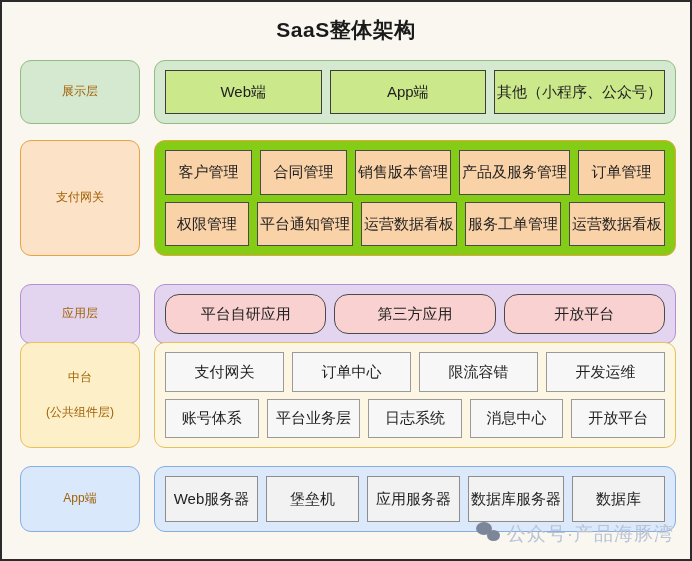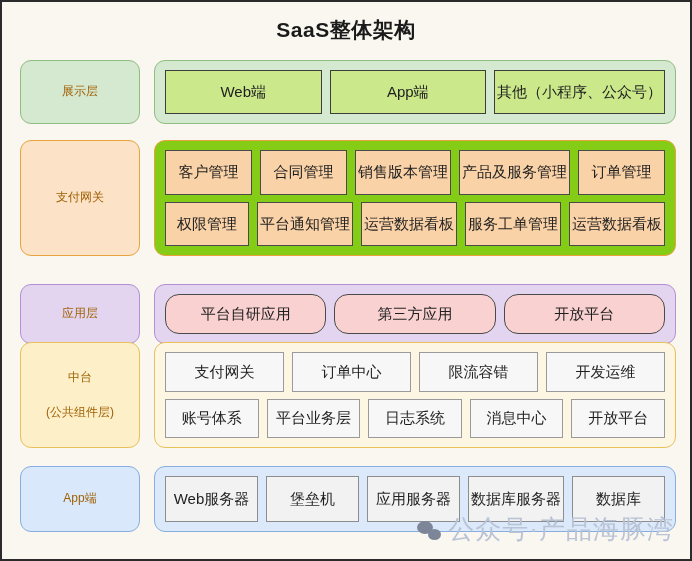--- a/index.html
+++ b/index.html
@@ -121,24 +121,23 @@
   #layer-iaas .layer-label { background: #d9e8fb; border-color: #86aee0; }
   #layer-iaas .layer-body  { background: #dbe9fb; border-color: #86aee0; }
   #layer-iaas .node        { background: #f2f2f2; border-color: #8d8d8d; }
 
   
   #watermark {
     position: absolute;
     right: 16px;
     bottom: 12px;
     display: flex;
-    align-items: center;
     gap: 7px;
     color: #b9c3d6;
-    font-size: 26px;
+    font-size: 19px;
     letter-spacing: 1px;
     pointer-events: none;
     user-select: none;
   }
 
   #watermark .wechat-icon {
     width: 24px;
     height: 20px;
     position: relative;
     display: inline-block;

